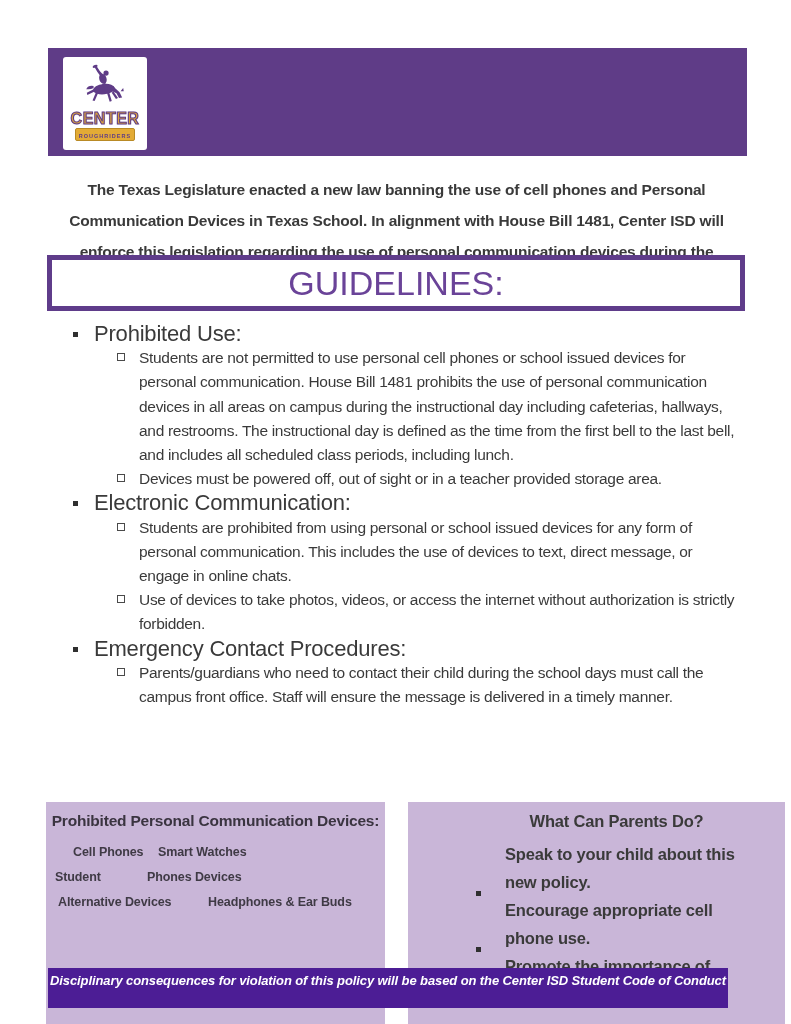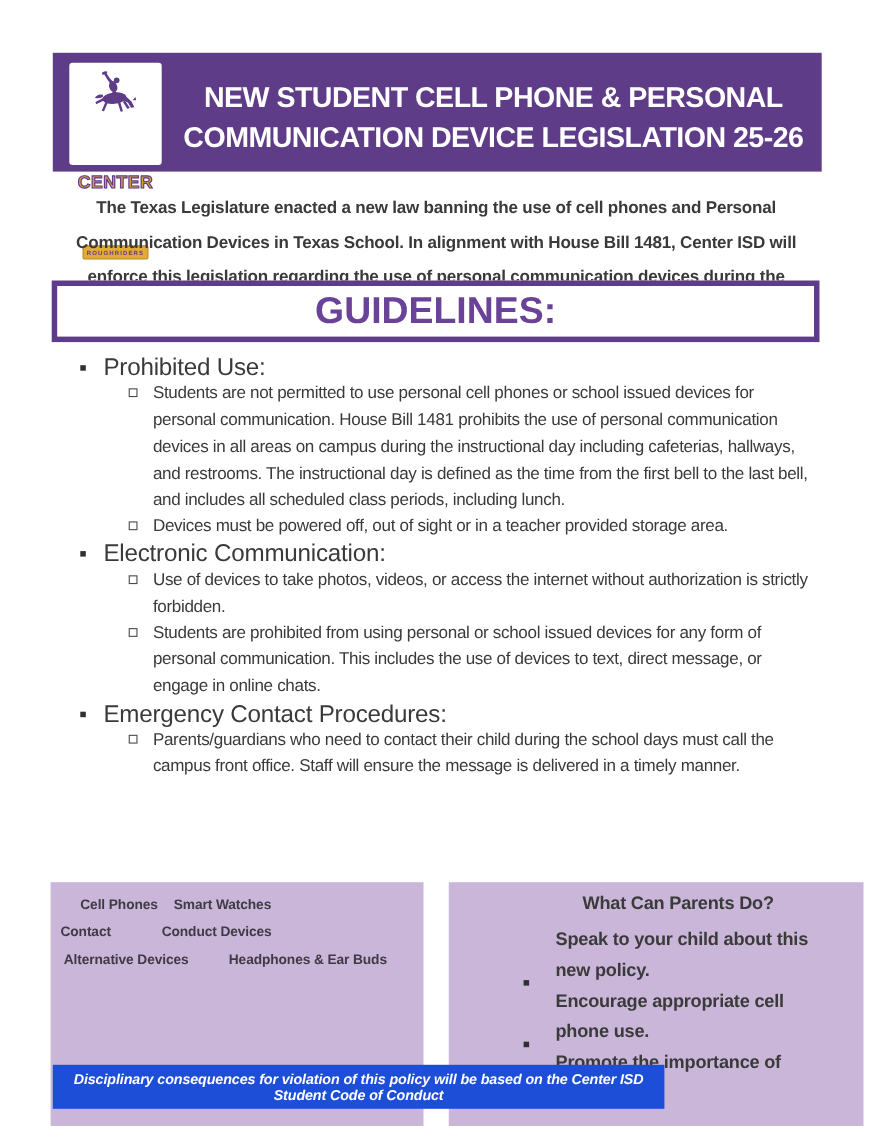--- a/index.html
+++ b/index.html
@@ -9,21 +9,21 @@
   }
   
   .header-bar{
     position:absolute;left:48px;top:48px;width:699px;height:108px;
     background:#5f3c87;
   }
   .logo-box{
     position:absolute;left:15px;top:9px;width:84px;height:93px;
     background:#ffffff;border-radius:3px;
     display:flex;flex-direction:column;align-items:center;justify-content:flex-start;
-    padding-top:2px;box-sizing:border-box;gap:47px;
+    padding-top:2px;box-sizing:border-box;
   }
   .logo-team{
     font-size:16px;font-weight:bold;color:#d9a23c;letter-spacing:0.5px;
     -webkit-text-stroke:1px #5f3c87;line-height:15px;margin-top:-4px;
     text-shadow:0 0 1px #5f3c87;
   }
   .logo-banner{
     margin-top:2px;background:#e3ab35;border:1px solid #b98a25;border-radius:2px;
     padding:1px 3px;line-height:6px;
   }
@@ -41,21 +41,21 @@
     text-align:center;font-weight:bold;color:#3a3a3a;
     font-size:15.5px;line-height:31px;letter-spacing:-0.2px;
   }
   
   .guidelines-box{
     position:absolute;left:47px;top:255px;width:698px;height:56px;
     box-sizing:border-box;border:5px solid #5f3c8a;background:#ffffff;
     display:flex;align-items:center;justify-content:center;
   }
   .guidelines-title{
-    color:#6a4398;font-weight:bold;font-size:34px;letter-spacing:0px;
+    color:#6a4398;font-weight:normal;font-size:34px;letter-spacing:0px;
   }
   
   .glist{position:absolute;left:47px;top:322px;width:700px;color:#3a3a3a;}
   .l1-row{display:flex;align-items:flex-start;}
   .l1-bullet{
     width:5px;height:5px;background:#2f2f2f;flex:0 0 auto;
     margin:10px 16px 0 26px;
   }
   .l1-heading{
     font-weight:normal;font-size:22px;line-height:24.2px;letter-spacing:-0.2px;
@@ -94,22 +94,22 @@
   .parent-bullet{
     width:5px;height:5px;background:#2f2f2f;flex:0 0 auto;
     margin:12px 24px 0 28px;
   }
   .parent-text{
     font-weight:bold;color:#3a3a3a;font-size:16.5px;line-height:28px;
     letter-spacing:-0.2px;width:255px;
   }
   
   .footer-bar{
-    position:absolute;left:48px;top:968px;width:556px;height:40px;
-    background:#1d4ed8;z-index:5;
+    position:absolute;left:48px;top:968px;width:680px;height:40px;
+    background:#4c1d95;z-index:5;
   }
   .footer-text{
     padding-top:5px;text-align:center;color:#ffffff;
     font-style:italic;font-weight:bold;font-size:13px;letter-spacing:-0.1px;
   }
 </style>
 </head>
 <body>
 
 <div class="page">
@@ -133,24 +133,20 @@
             <ellipse cx="31" cy="14" rx="5" ry="2.5" transform="rotate(-20 31 14)"></ellipse>
             <path d="M50 46 q6 6 4 12 l-4 0 q-2 -6 -6 -10 Z"></path>
           </g>
         </svg>
       </span>
       <div class="logo-team">CENTER</div>
       <div class="logo-banner">
         <span>ROUGHRIDERS</span>
       </div>
     </div>
-    <div class="header-title">
-      <div>NEW STUDENT CELL PHONE &amp; PERSONAL</div>
-      <div>COMMUNICATION DEVICE LEGISLATION 25-26</div>
-    </div>
   </div>
 
   <div class="intro">The Texas Legislature enacted a new law banning the use of cell phones and Personal Communication Devices in Texas School.  In alignment with House Bill 1481, Center ISD will enforce this legislation regarding the use of personal communication devices during the instructional day.</div>
 
   <div class="guidelines-box">
     <span class="guidelines-title">GUIDELINES:</span>
   </div>
 
   <div class="glist">
 
@@ -166,46 +162,47 @@
       <span class="l2-bullet"></span>
       <span class="l2-text">Devices must be powered off, out of sight or in a teacher provided storage area.</span>
     </div>
 
     <div class="l1-row">
       <span class="l1-bullet"></span>
       <span class="l1-heading">Electronic Communication:</span>
     </div>
     <div class="l2-row">
       <span class="l2-bullet"></span>
+      <span class="l2-text">Students are prohibited from using personal or school issued devices for any form of personal communication.  This includes the use of devices to text, direct message, or engage in online chats.</span>
+    </div>
+    <div class="l2-row">
+      <span class="l2-bullet"></span>
       <span class="l2-text">Use of devices to take photos, videos, or access the internet without authorization is strictly forbidden.</span>
-    </div>
-    <div class="l2-row">
-      <span class="l2-bullet"></span>
-      <span class="l2-text">Students are prohibited from using personal or school issued devices for any form of personal communication.  This includes the use of devices to text, direct message, or engage in online chats.</span>
     </div>
 
     <div class="l1-row">
       <span class="l1-bullet"></span>
       <span class="l1-heading">Emergency Contact Procedures:</span>
     </div>
     <div class="l2-row">
       <span class="l2-bullet"></span>
       <span class="l2-text">Parents/guardians who need to contact their child during the school days must call the campus front office.  Staff will ensure the message is delivered in a timely manner.</span>
     </div>
 
   </div>
 
   <div class="lav-box left-box">
+    <div class="left-box-title">Prohibited Personal Communication Devices:</div>
     <div class="device-row dr1">
       <span class="device-item d-cell">Cell Phones</span>
       <span class="device-item d-watch">Smart Watches</span>
     </div>
     <div class="device-row">
-      <span class="device-item d-tablet">Contact</span>
-      <span class="device-item d-pager">Conduct Devices</span>
+      <span class="device-item d-tablet">Student</span>
+      <span class="device-item d-pager">Phones Devices</span>
     </div>
     <div class="device-row">
       <span class="device-item d-alt">Alternative Devices</span>
       <span class="device-item d-head">Headphones &amp; Ear Buds</span>
     </div>
   </div>
 
   <div class="lav-box right-box">
     <div class="right-box-title">What Can Parents Do?</div>
     <div class="parent-list">

